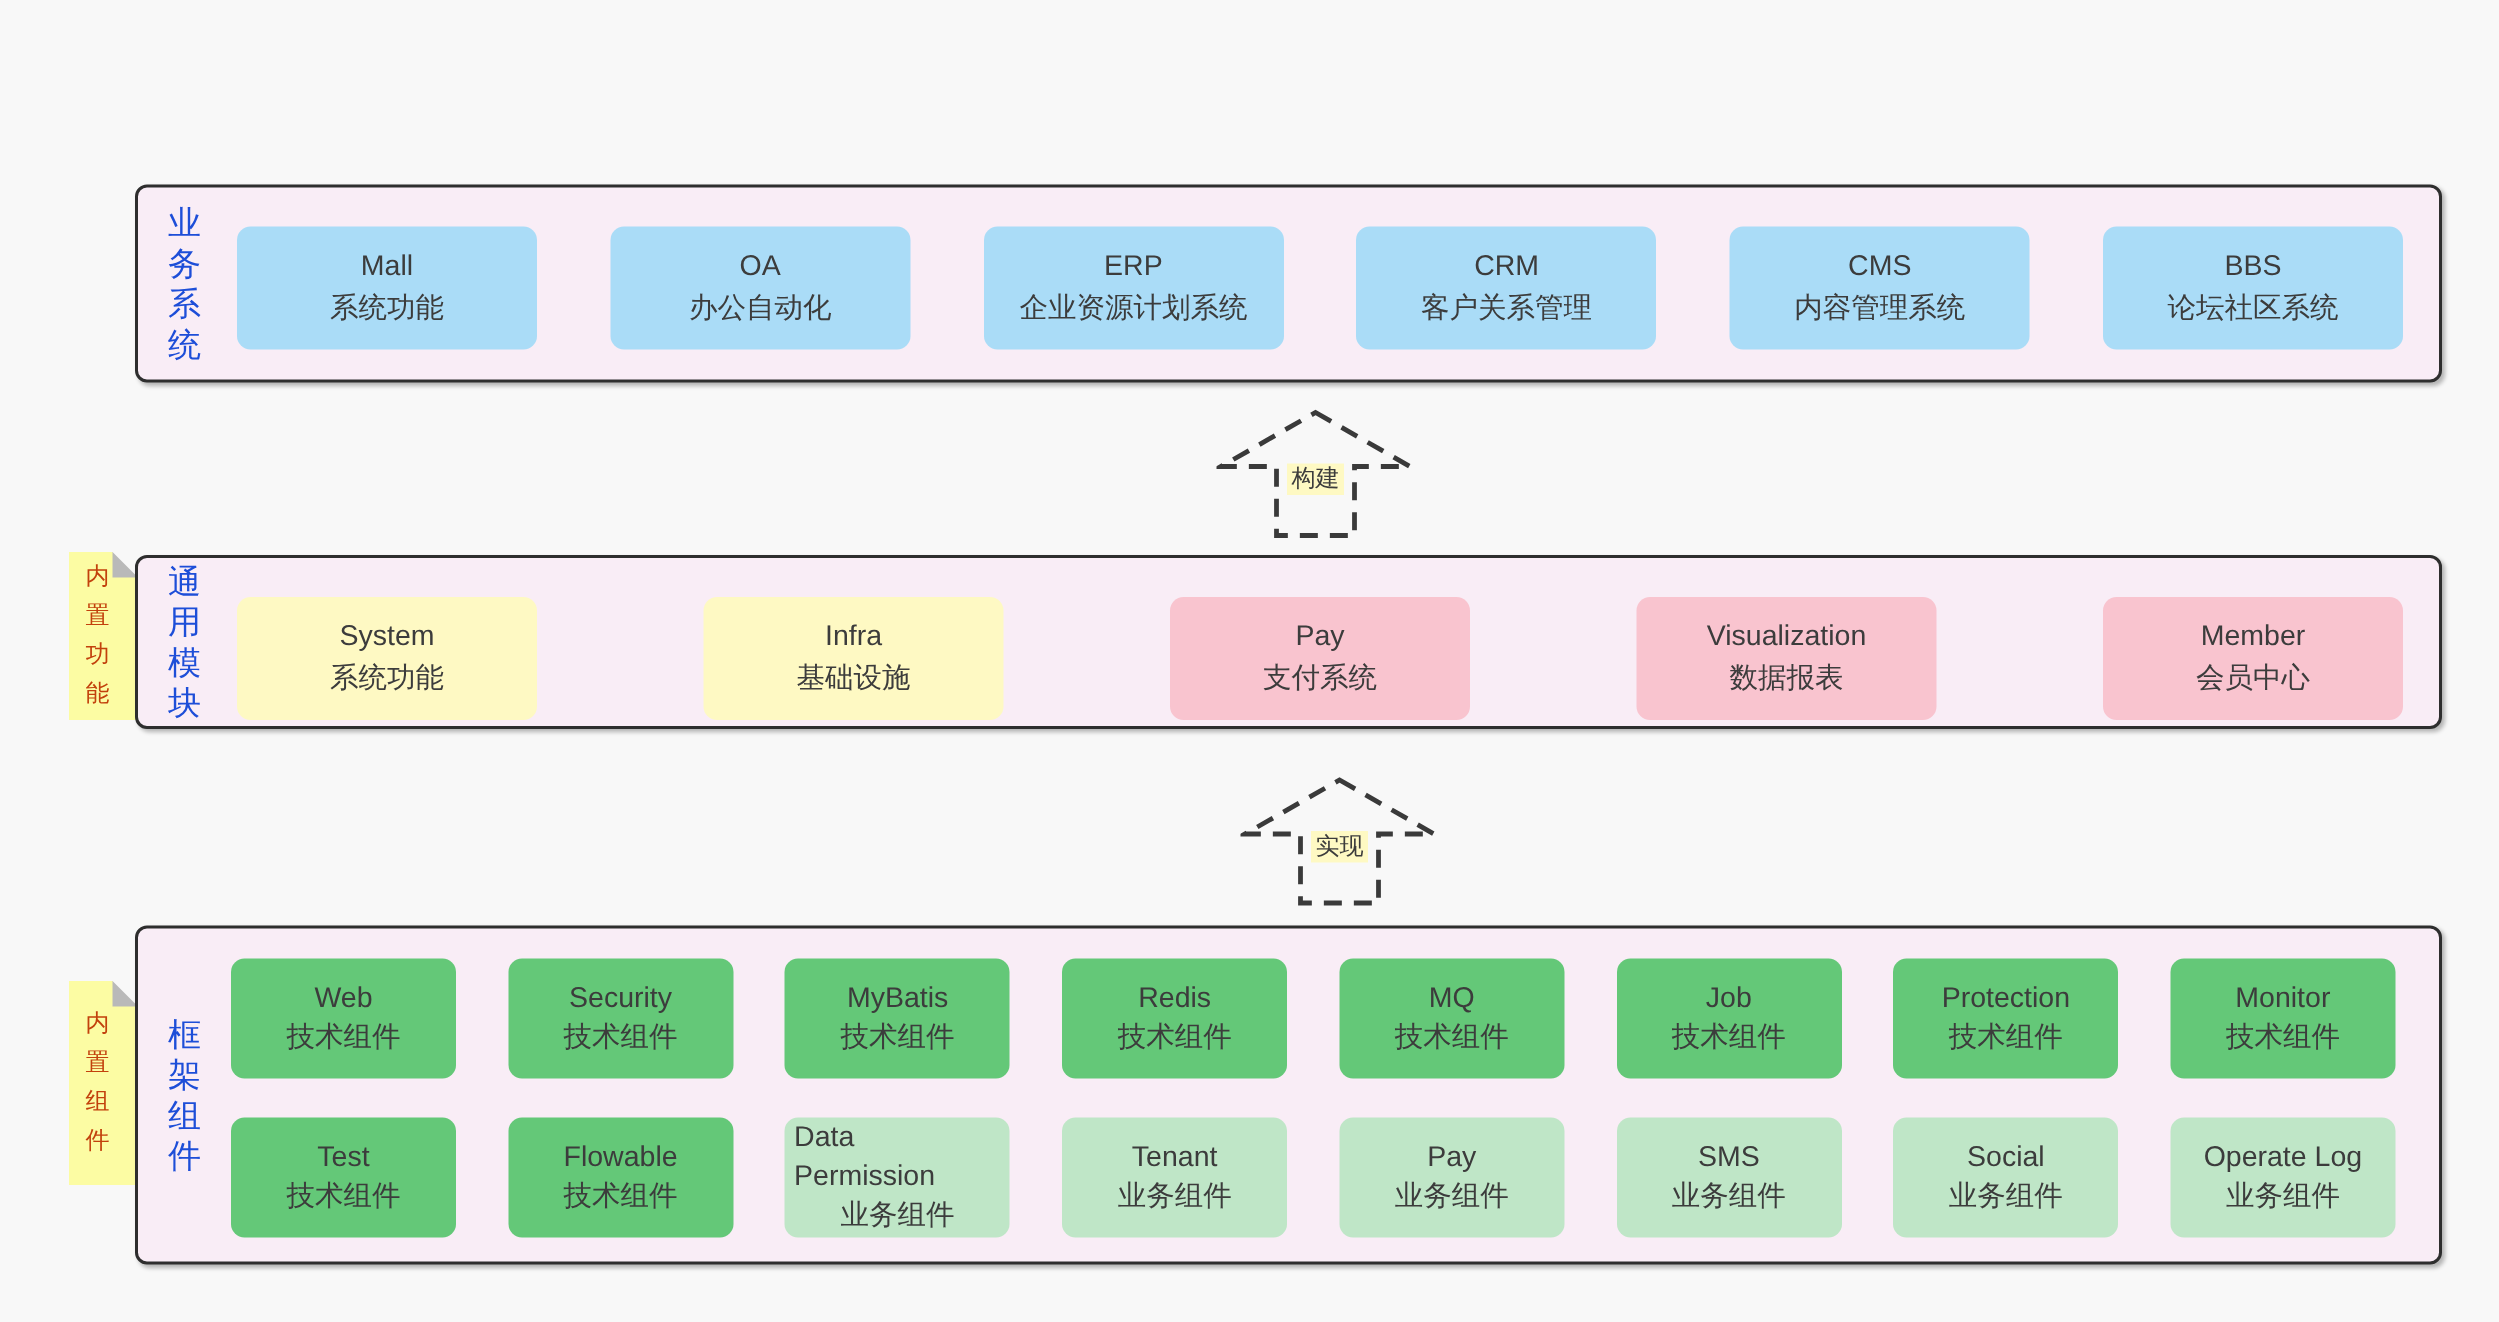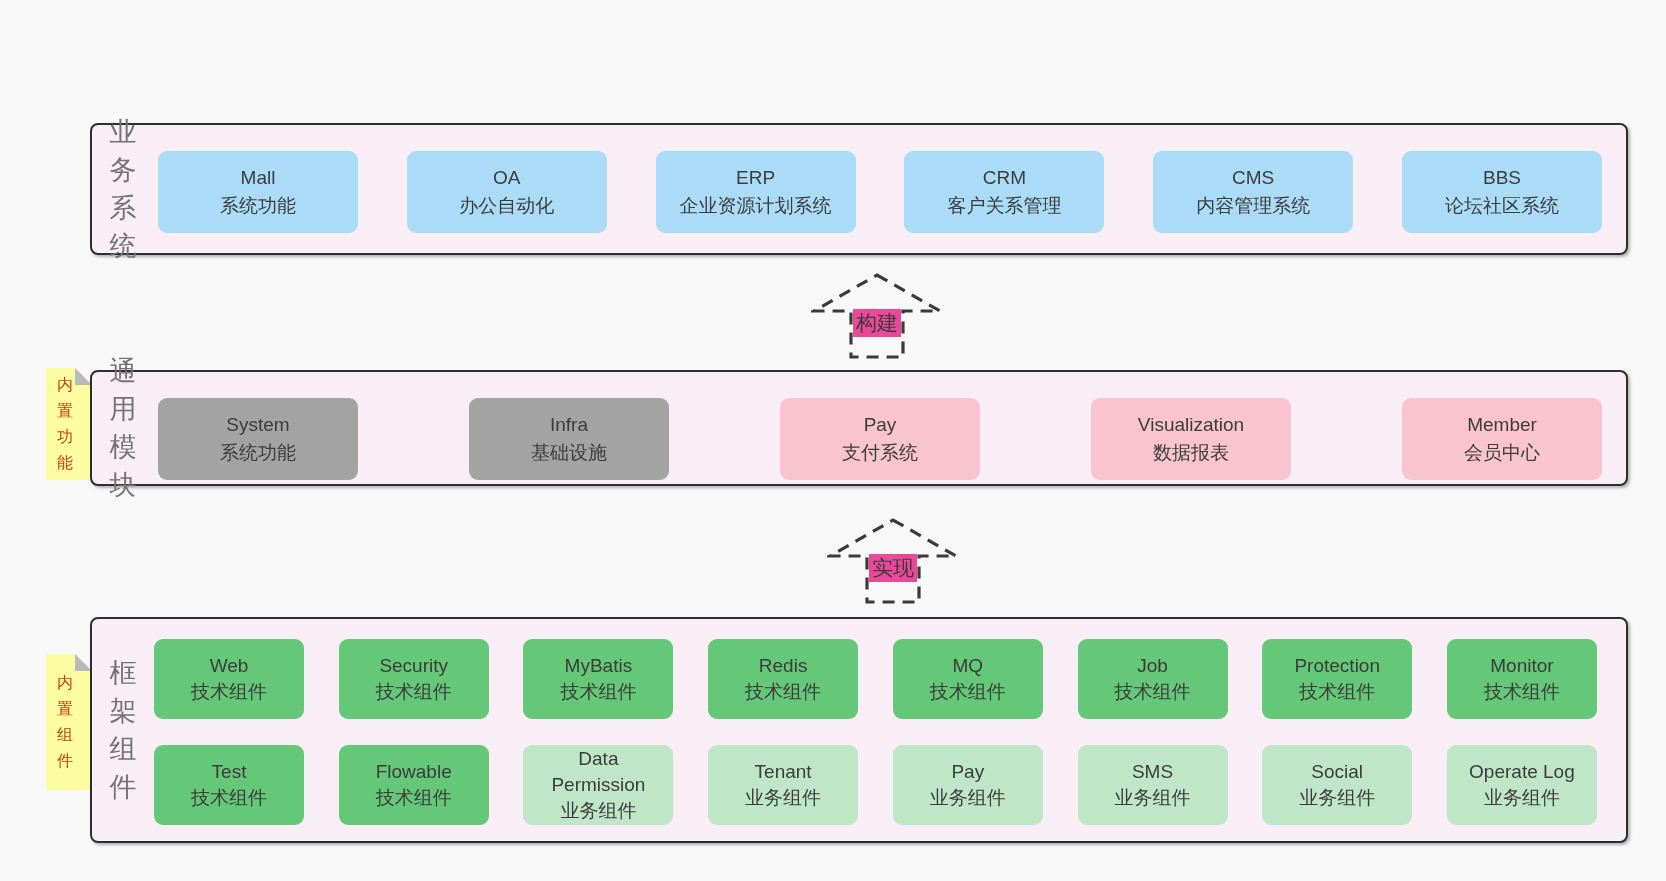--- a/index.html
+++ b/index.html
@@ -8,55 +8,55 @@
 
   
   .panel{position:absolute;left:90px;width:1538px;background:#f9edf6;border:2px solid #2e2e2e;
          border-radius:8px;box-shadow:2px 2px 3px rgba(0,0,0,.28);box-sizing:border-box;z-index:1}
   #panel-business{top:123px;height:132px}
   #panel-modules{top:370px;height:116px}
   #panel-components{top:617px;height:226px}
 
   
   .vlabel{position:absolute;left:16px;top:50%;transform:translateY(-50%);width:30px;
-          font-size:27px;line-height:38px;text-align:center;word-break:break-all;color:#737373}
+          font-size:22px;line-height:27px;text-align:center;word-break:break-all;color:#1d4ed8}
 
   
   .row{position:absolute;left:66px;right:24px;display:flex;justify-content:space-between}
   #panel-business .row{top:26px}
   #panel-modules .row{top:26px}
   #panel-components .row-1{top:20px;left:62px;right:29px}
   #panel-components .row-2{top:126px;left:62px;right:29px}
 
   .box{border-radius:9px;display:flex;flex-direction:column;justify-content:center;align-items:center;
-       text-align:center;font-size:19px;line-height:28px}
+       text-align:left;font-size:19px;line-height:28px}
   .row6 .box{width:200px;height:82px}
   .row8 .box{width:150px;height:80px;line-height:26px;padding:4px 6px;box-sizing:border-box}
   .c-blue{background:#aadcf7}
-  .c-red{background:#a3a3a3}
+  .c-red{background:#fef9c3}
   .c-pink{background:#f9c4cf}
   .c-green{background:#64c878}
   .c-greenlight{background:#bfe6c7}
 
   
   .sticky{position:absolute;left:46px;width:46px;background:#fcfca3;z-index:0}
   #sticky-modules{top:368px;height:112px}
   #sticky-components{top:654px;height:136px}
   .sticky::before{content:"";position:absolute;top:0;right:0;width:0;height:0;border-style:solid;
                   border-width:0 17px 17px 0;border-color:#f8f8f8 #f8f8f8 #b9b9b9 #b9b9b9}
   .sticky-label{position:absolute;left:50%;top:50%;transform:translate(-50%,-50%);width:24px;
                 font-size:16px;line-height:26px;word-break:break-all;color:#c2410c}
 
   
   .arrow{position:absolute;width:132px;height:88px;z-index:0}
   #arrow-build{left:811px;top:272px}
   #arrow-implement{left:827px;top:517px}
   .arrow svg{display:block}
-  .arrow-label{position:absolute;left:50%;top:37px;transform:translateX(-50%);background:#ec4899;
-               padding:0 3px;font-size:21px;color:#3c3c3c;white-space:nowrap}
+  .arrow-label{position:absolute;left:50%;top:37px;transform:translateX(-50%);background:#fef9c3;
+               padding:0 3px;font-size:16px;color:#3c3c3c;white-space:nowrap}
 </style>
 </head>
 <body>
 
 <div class="stage">
 
   <div class="sticky" id="sticky-modules">
     <div class="sticky-label">内置功能</div>
   </div>
   <div class="sticky" id="sticky-components">

